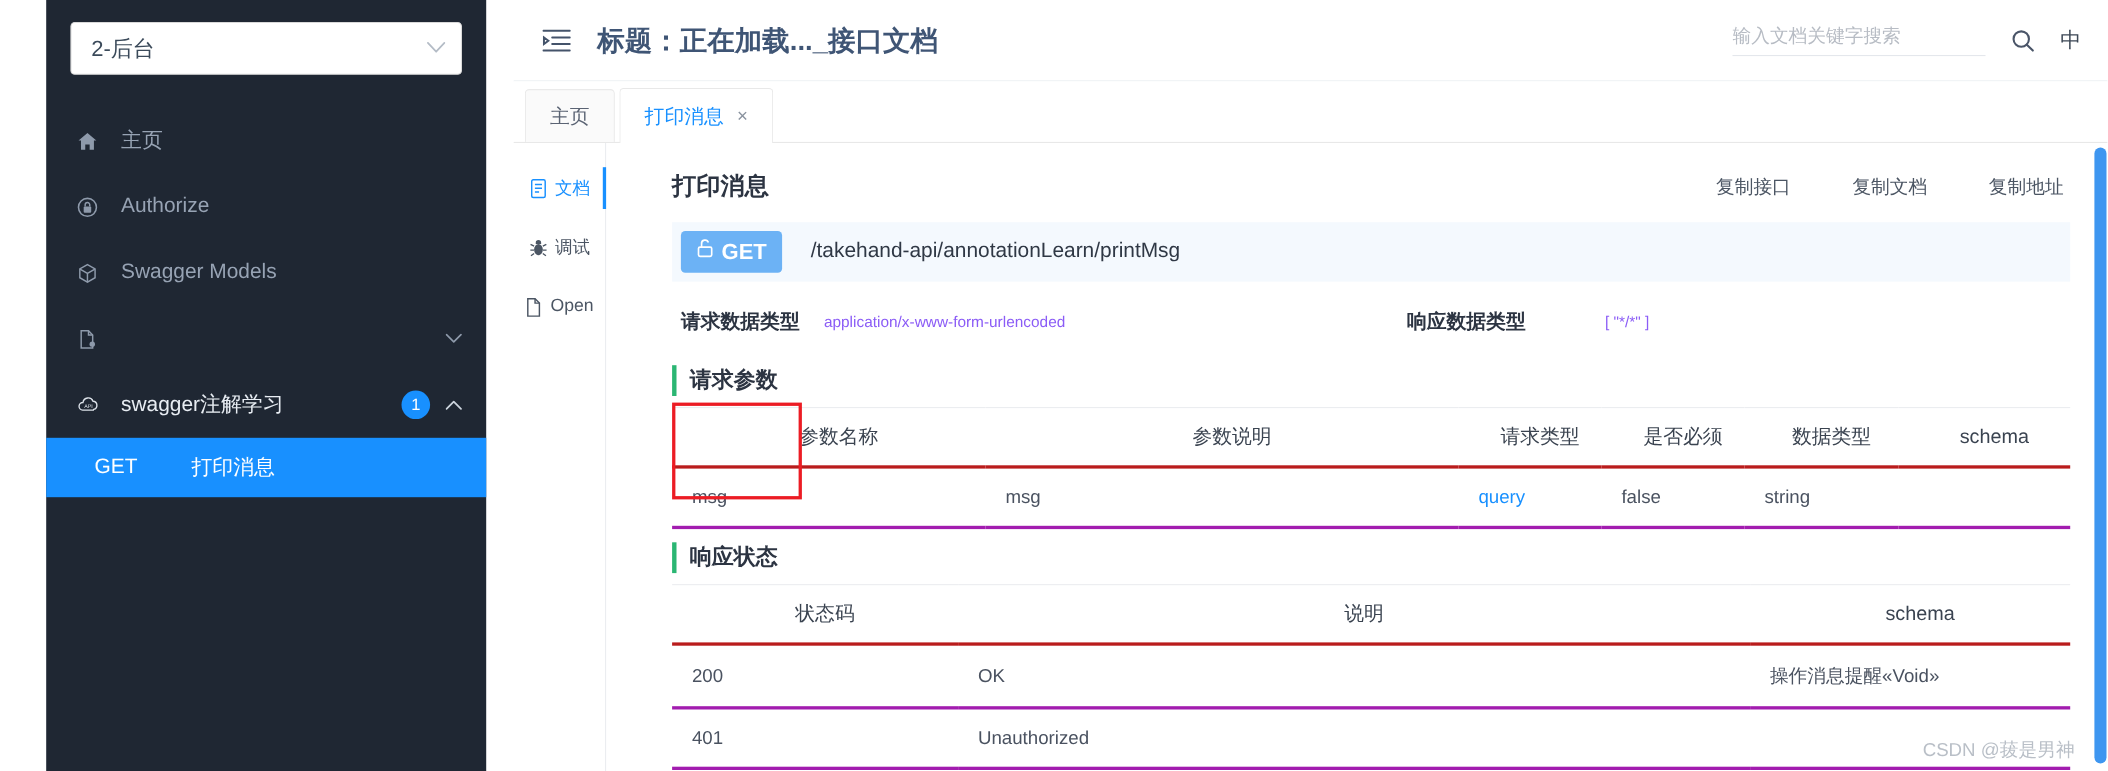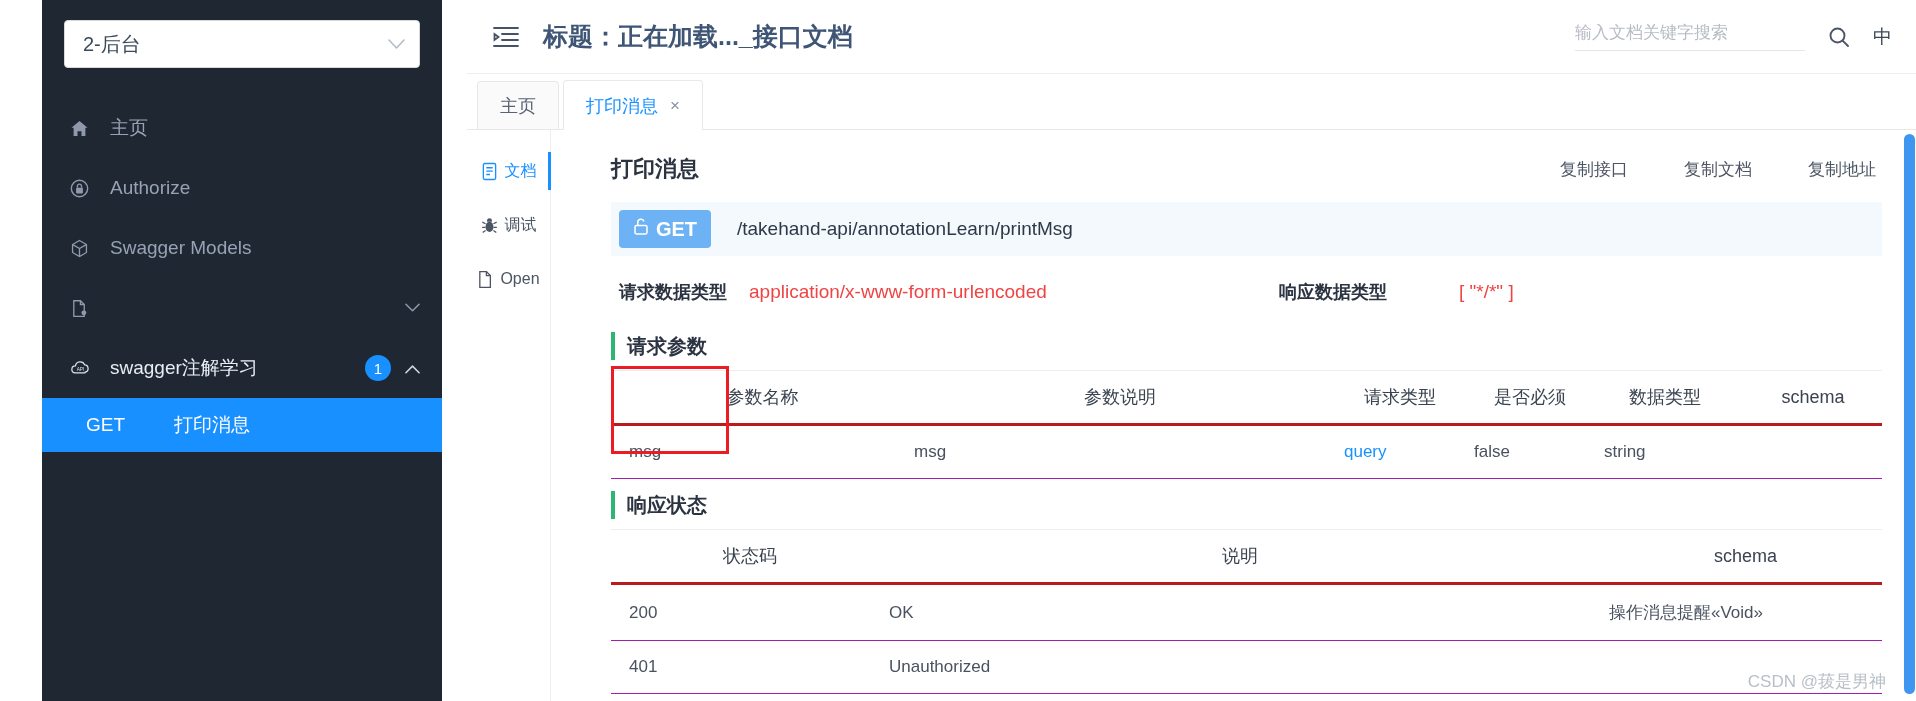--- a/index.html
+++ b/index.html
@@ -170,46 +170,46 @@
     height: 38px; min-width: 92px;
     border-radius: 4px;
     display: inline-flex; align-items: center; justify-content: center; gap: 7px;
     font-size: 20px; font-weight: bold;
     margin-right: 26px;
   }
   .url-text { font-size: 19px; color: #2f3845; }
 
   .meta-row { display: flex; align-items: center; height: 56px; padding-left: 8px; }
   .meta-label { font-size: 18px; font-weight: bold; color: #2c3442; }
-  .meta-val { font-size: 19px; color: #ef4444; }
+  .meta-val { font-size: 14px; color: #8b5cf6; }
   .meta-1-label { width: 130px; }
   .meta-1-val { width: 530px; }
   .meta-2-label { width: 180px; }
 
   .section-head {
-    display: flex; align-items: center;
+    display: flex; 
     border-left: 4px solid #2bb673;
     padding-left: 12px;
     margin: 12px 0 10px 0;
     height: 28px;
   }
   .section-head .stitle { font-size: 20px; font-weight: bold; color: #2c3442; }
 
   table.tbl { width: 100%; border-collapse: collapse; table-layout: fixed; }
   table.tbl th {
     text-align: center; font-weight: normal;
     font-size: 18px; color: #3a4350;
     padding: 14px 0 14px 18px;
     border-bottom: 3px solid #b91c1c;
     border-top: 1px solid #ebedf0;
   }
   table.tbl td {
     font-size: 17px; color: #4a5260;
     padding: 16px 0 16px 18px;
-    border-bottom: 1px solid #a21caf;
+    border-bottom: 3px solid #a21caf;
   }
   table.tbl td.link { color: #1890ff; cursor: pointer; }
 
   
   .param-tbl col.c1 { width: 285px; }
   .param-tbl col.c2 { width: 430px; }
   .param-tbl col.c3 { width: 130px; }
   .param-tbl col.c4 { width: 130px; }
   .param-tbl col.c5 { width: 140px; }
   .param-tbl col.c6 { width: auto; }

